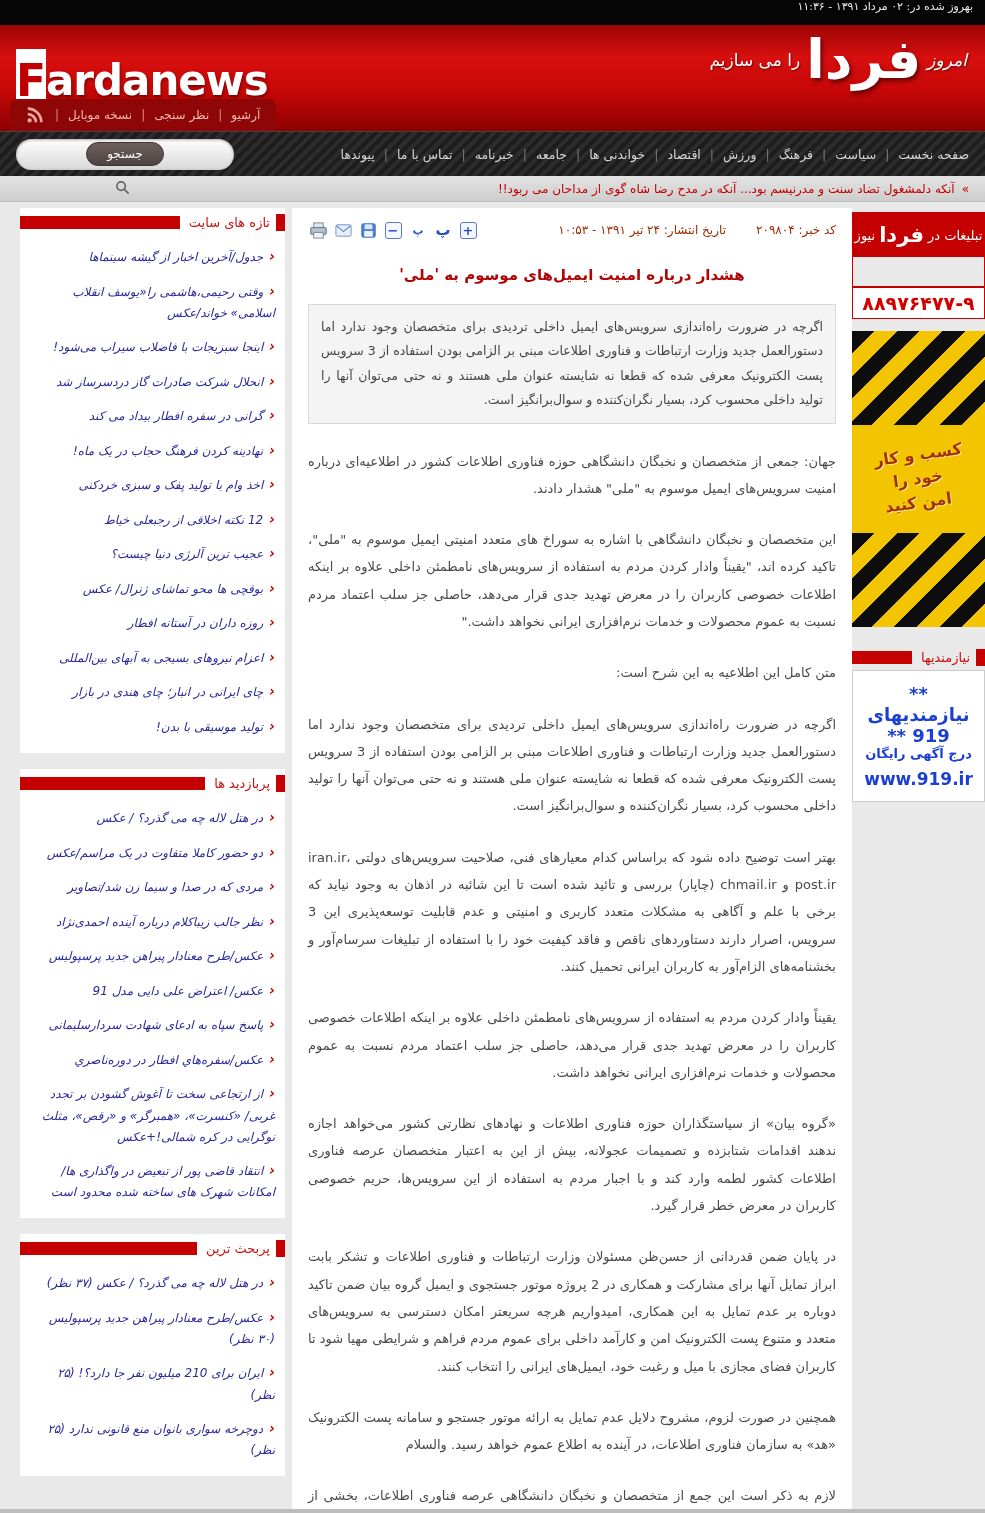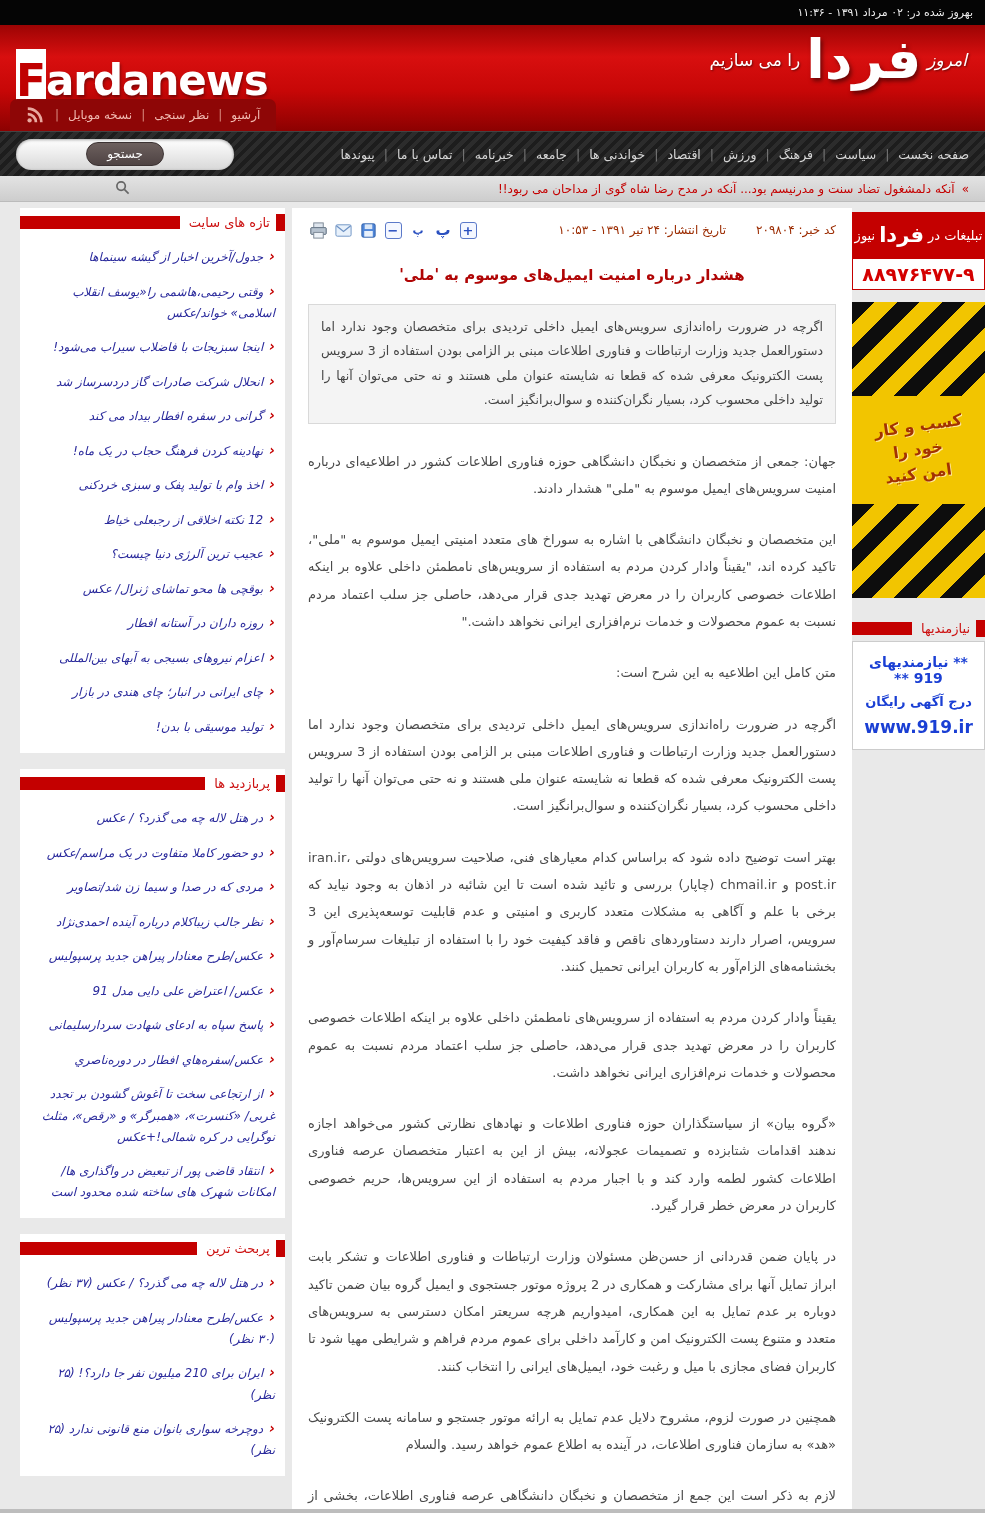--- a/index.html
+++ b/index.html
@@ -1,20 +1,20 @@
 <!DOCTYPE html>
 <html><head>
 <meta charset="utf-8">
 <style>
   *{margin:0;padding:0;box-sizing:border-box;}
   body{font-family:"DejaVu Sans","Liberation Sans",sans-serif;background:#e9e9e9;}
   .page{width:985px;height:1513px;background:#e9e9e9;position:relative;overflow:hidden;}
 
   
-  .topbar{height:25px;background:#050505;color:#ececec;font-size:11px;display:flex;align-items:center;direction:rtl;padding:0 12px;}
+  .topbar{height:25px;background:#050505;color:#ececec;font-size:11px;display:flex;align-items:flex-start;direction:rtl;padding:0 12px;}
 
   
   .header{height:106px;background:linear-gradient(180deg,#9c0404 0%,#d80f0f 30%,#c70707 62%,#8c0101 100%);position:relative;}
   .logo{position:absolute;left:16px;top:24px;display:flex;align-items:center;}
   .logo .fbox{background:#fff;color:#c00000;font-weight:bold;font-size:44px;width:30px;height:62px;display:flex;align-items:center;justify-content:center;}
   .logo .rest{color:#fff;font-weight:bold;font-size:42px;letter-spacing:-1px;text-shadow:1px 2px 3px rgba(0,0,0,.4);}
   .slogan{position:absolute;right:18px;top:8px;display:flex;align-items:center;direction:rtl;color:#fff;gap:6px;}
   .slogan .s1{font-size:17px;font-style:italic;text-shadow:1px 1px 2px rgba(0,0,0,.5);}
   .slogan .brand{font-size:54px;font-weight:bold;text-shadow:2px 3px 4px rgba(0,0,0,.5);line-height:1;}
   .slogan .s2{font-size:17px;text-shadow:1px 1px 2px rgba(0,0,0,.5);}
@@ -68,27 +68,27 @@
   .a-title{text-align:center;color:#b00505;font-size:15px;font-weight:bold;direction:rtl;margin:26px 0 20px;}
   .lead{background:#f4f4f4;border:1px solid #d9d9d9;padding:10px 12px;direction:rtl;text-align:justify;color:#454545;font-size:12.5px;line-height:1.95;}
   .paras p{direction:rtl;text-align:justify;color:#4a4a4a;font-size:13px;line-height:2.1;margin:24px 0;}
 
   
   .ad1{border:1px solid #c40000;margin:4px 0 12px;}
   .ad1-top{background:#c40000;display:flex;direction:rtl;align-items:center;justify-content:center;gap:4px;height:44px;color:#fff;}
   .ad1-top .p1{font-size:13px;}
   .ad1-top .brand{font-size:21px;font-weight:bold;}
   .ad1-top .p2{font-size:13px;}
-  .ad1-phone{background:#fff;color:#d40000;font-size:19px;font-weight:bold;text-align:center;direction:rtl;padding:4px 0;border-top:2px solid #c40000;}
+  .ad1-phone{background:#fff;color:#d40000;font-size:19px;font-weight:bold;text-align:center;direction:rtl;padding:4px 0;border-top:2px solid #c40000;margin-top:29px;}
   .ad2{height:296px;margin-bottom:16px;display:flex;flex-direction:column;cursor:pointer;}
   .hz{height:94px;background:repeating-linear-gradient(135deg,#0d0d0d 0 16px,#f2c500 16px 32px);flex:0 0 auto;}
   .ad2-mid{flex:1;background:#f2c500;display:flex;flex-direction:column;align-items:center;justify-content:center;direction:rtl;}
   .ad2-mid div{color:#a33200;font-weight:bold;font-size:16px;transform:rotate(-8deg);text-shadow:1px 1px 0 #ffe9a0;line-height:1.5;}
   .ad3-box{background:#fff;border:1px solid #ccc;margin-top:4px;padding:12px 4px;text-align:center;direction:rtl;}
-  .ad3-box .l1{color:#1a3fd4;font-weight:bold;font-size:14px;margin-bottom:8px;}
+  .ad3-box .l1{color:#1a3fd4;font-weight:bold;font-size:18px;margin-bottom:0;}
   .ad3-box .l2{color:#1a3fd4;font-weight:bold;font-size:13px;margin-bottom:8px;}
   .ad3-box .l3{color:#1a3fd4;font-weight:bold;font-size:17px;direction:ltr;}
   .footer-line{position:absolute;bottom:0;left:0;right:0;height:4px;background:#bdbdbd;}
 </style>
 </head>
 <body>
 
 <div class="page">
 
   <div class="topbar">

